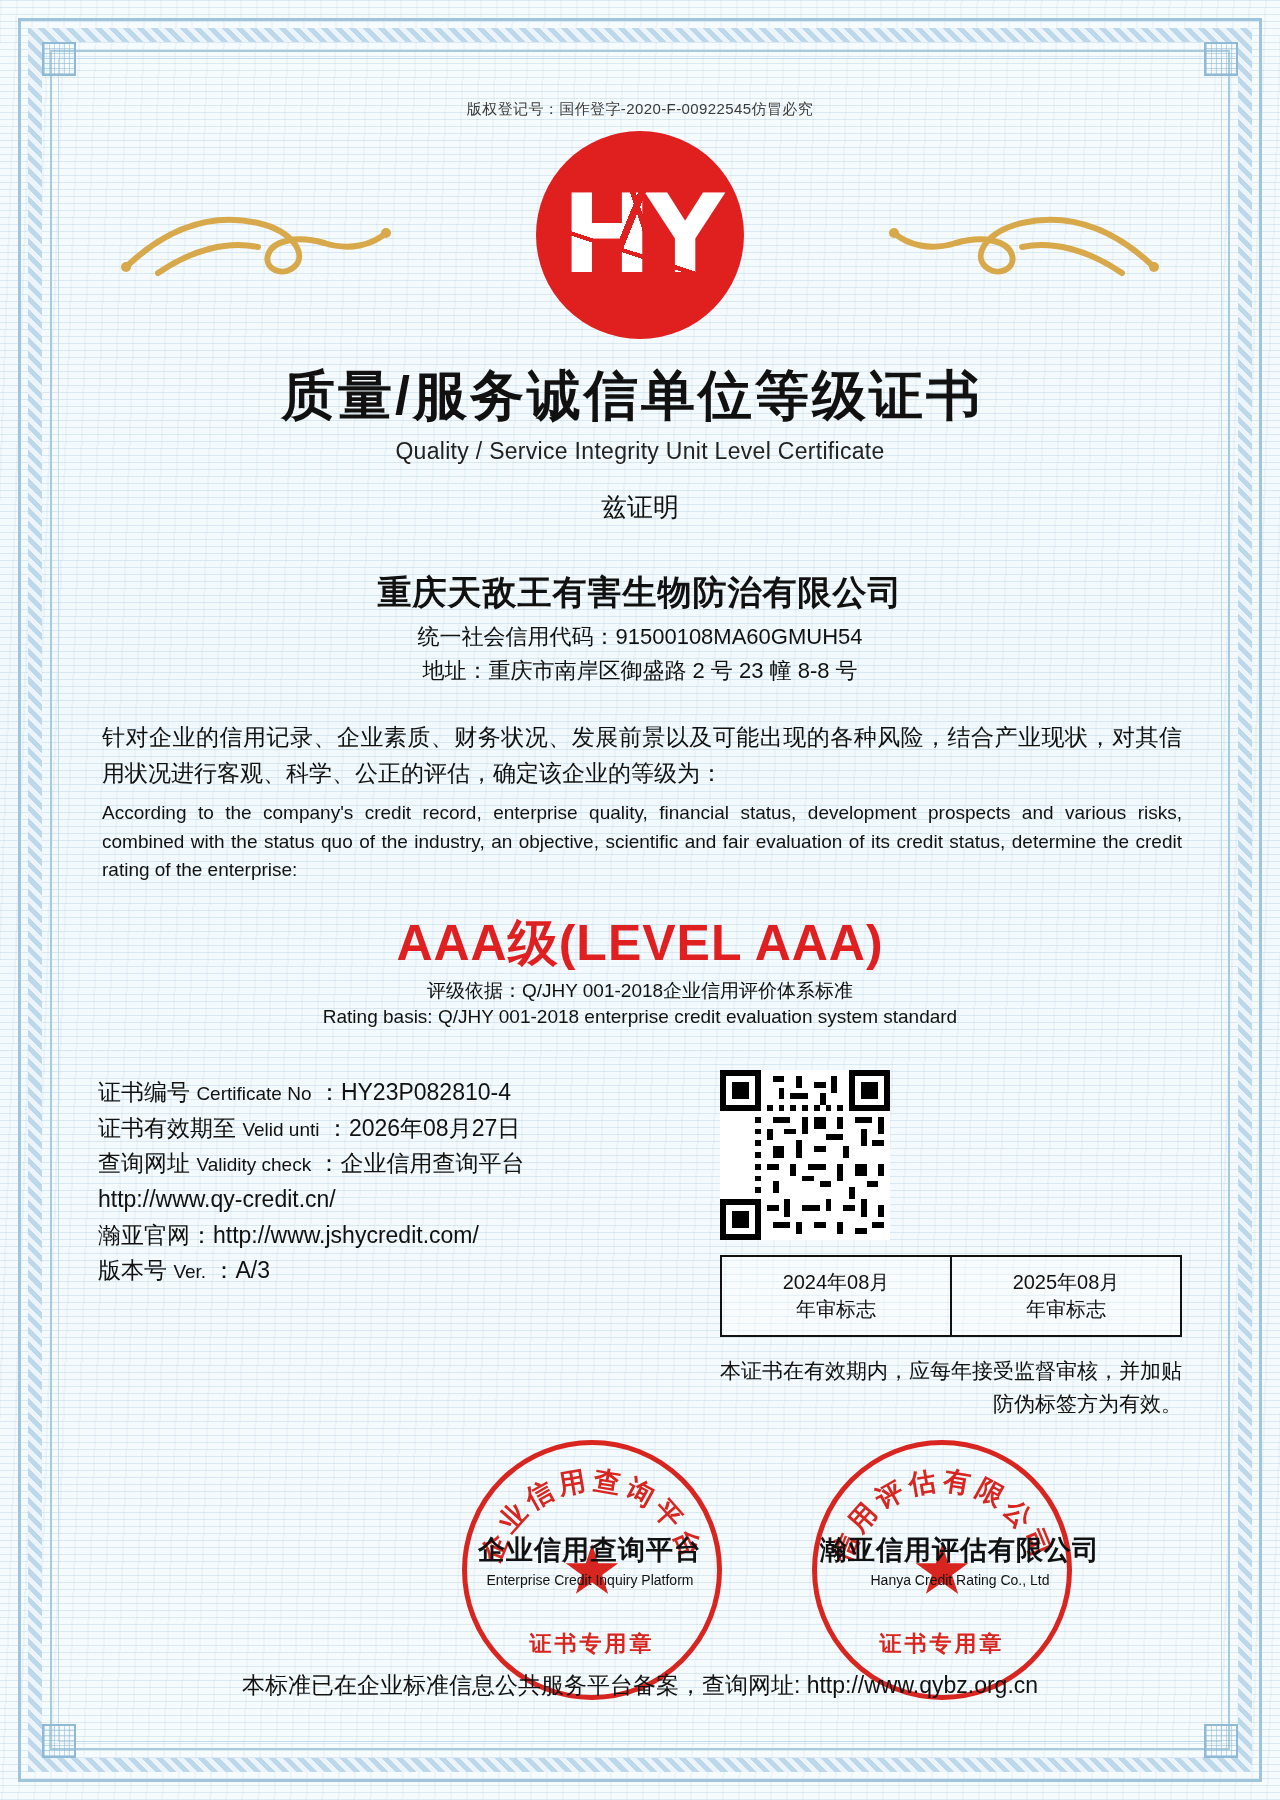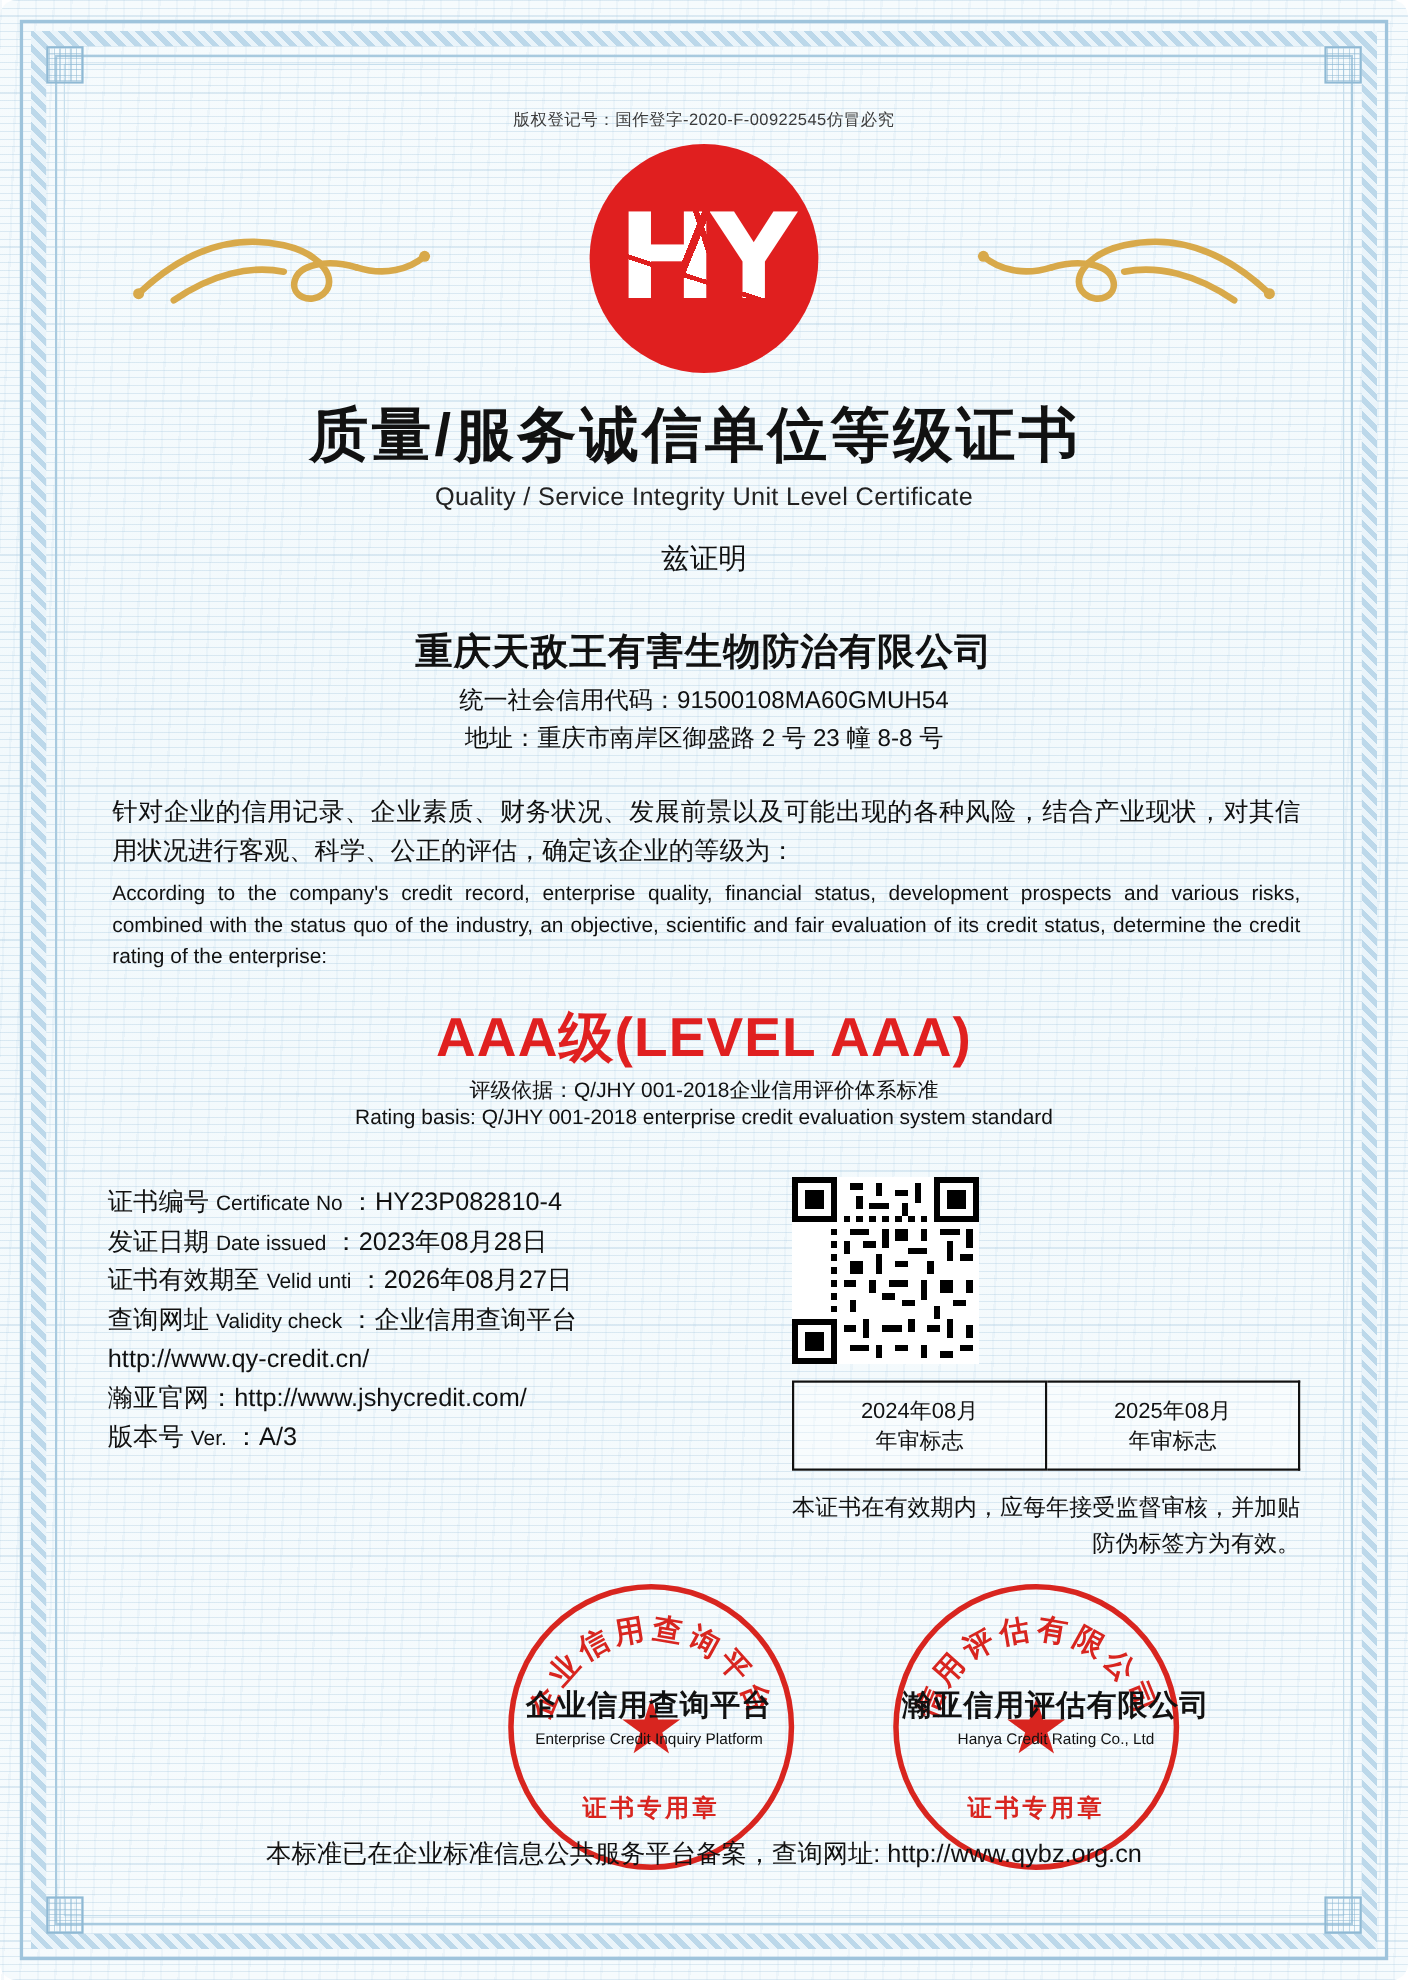--- a/index.html
+++ b/index.html
@@ -24,21 +24,20 @@
     background:
       repeating-linear-gradient(
         0deg,
         rgba(120,170,205,0.22) 0px,
         rgba(120,170,205,0.22) 1px,
         rgba(255,255,255,0) 1px,
         rgba(255,255,255,0) 7px
       ),
       linear-gradient(180deg, #f6fbfd 0%, #f2f9fc 40%, #f6fbfd 100%);
     box-sizing: border-box;
-    border-radius: 15px;
   }
   
   #wave-overlay {
     position: absolute;
     inset: 0;
     background:
       repeating-linear-gradient(
         92deg,
         rgba(150,190,220,0.10) 0px,
         rgba(150,190,220,0.10) 2px,
@@ -478,25 +477,20 @@
 
     <div id="level-text">AAA级(LEVEL AAA)</div>
     <div id="rating-basis-cn">评级依据：Q/JHY 001-2018企业信用评价体系标准</div>
     <div id="rating-basis-en">Rating basis: Q/JHY 001-2018 enterprise credit evaluation system standard</div>
 
     <div id="details-col">
       <div class="detail-row">
         <span class="label-cn">证书编号</span>
         <span class="label-en">Certificate No</span>
         <span class="detail-url">：HY23P082810-4</span>
-      </div>
-      <div class="detail-row">
-        <span class="label-cn">发证日期</span>
-        <span class="label-en">Date issued</span>
-        <span class="detail-url">：2023年08月28日</span>
       </div>
       <div class="detail-row">
         <span class="label-cn">证书有效期至</span>
         <span class="label-en">Velid unti</span>
         <span class="detail-url">：2026年08月27日</span>
       </div>
       <div class="detail-row">
         <span class="label-cn">查询网址</span>
         <span class="label-en">Validity check</span>
         <span class="detail-url">：企业信用查询平台</span>

